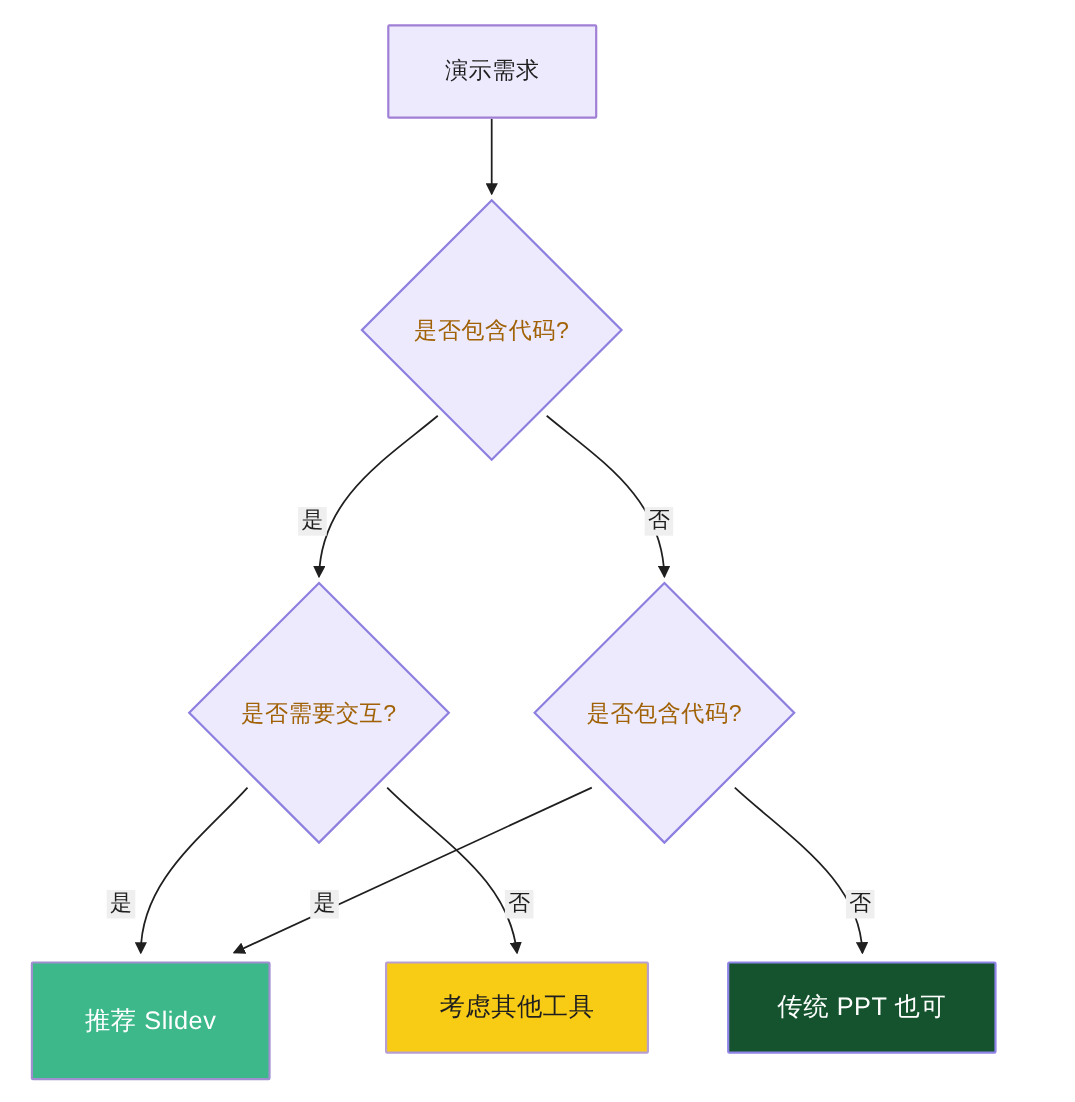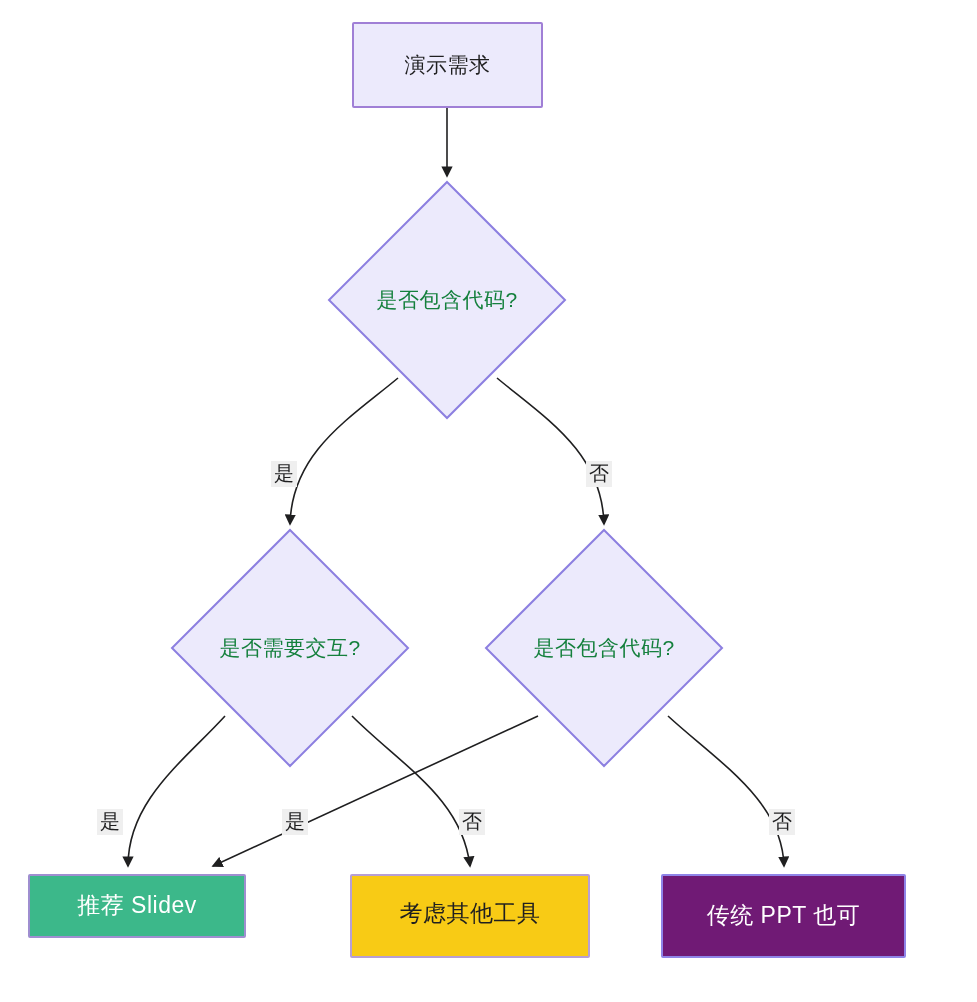--- a/index.html
+++ b/index.html
@@ -58,21 +58,21 @@
   .diamond-label {
     position: absolute;
     left: 0;
     top: 0;
     width: 100%;
     height: 100%;
     display: flex;
     align-items: center;
     justify-content: center;
     font-size: 21px;
-    color: #15803d;
+    color: #a16207;
     letter-spacing: 0.5px;
     pointer-events: none;
   }
   
   .result {
     border: 2px solid #b39ddb;
     border-radius: 2px;
   }
   .result .label {
     font-size: 23px;
@@ -135,29 +135,29 @@
     <div class="diamond-label">是否需要交互?</div>
   </div>
 
   <div class="diamond-wrap" style="left:484px; top:528px; width:240px; height:240px;">
     <svg class="diamond-shape" viewBox="0 0 240 240" xmlns="http://www.w3.org/2000/svg">
       <polygon points="120,2 238,120 120,238 2,120" fill="#eceafc" stroke="#8c7fe0" stroke-width="2"></polygon>
     </svg>
     <div class="diamond-label">是否包含代码?</div>
   </div>
 
-  <div class="node rect result" style="left:28px; top:874px; width:218px; height:64px; background:#3cb88a; border-color:#9f8ed0;">
+  <div class="node rect result" style="left:28px; top:874px; width:218px; height:108px; background:#3cb88a; border-color:#9f8ed0;">
     <span class="label" style="color:#ffffff;">推荐 Slidev</span>
   </div>
 
-  <div class="node rect result" style="left:350px; top:874px; width:240px; height:84px; background:#f8cb15; border-color:#b79fd4;font-family:Liberation Mono, monospace;">
+  <div class="node rect result" style="left:350px; top:874px; width:240px; height:84px; background:#f8cb15; border-color:#b79fd4;">
     <span class="label" style="color:#1f1f20;">考虑其他工具</span>
   </div>
 
-  <div class="node rect result" style="left:661px; top:874px; width:245px; height:84px; background:#701a75; border-color:#8f84e8;">
+  <div class="node rect result" style="left:661px; top:874px; width:245px; height:84px; background:#14532d; border-color:#8f84e8;">
     <span class="label" style="color:#ffffff;">传统 PPT 也可</span>
   </div>
 
   <div class="edge-label" style="left:284px; top:474px;">是</div>
 
   <div class="edge-label" style="left:599px; top:474px;">否</div>
 
   <div class="edge-label" style="left:110px; top:822px;">是</div>
 
   <div class="edge-label" style="left:472px; top:822px;">否</div>

